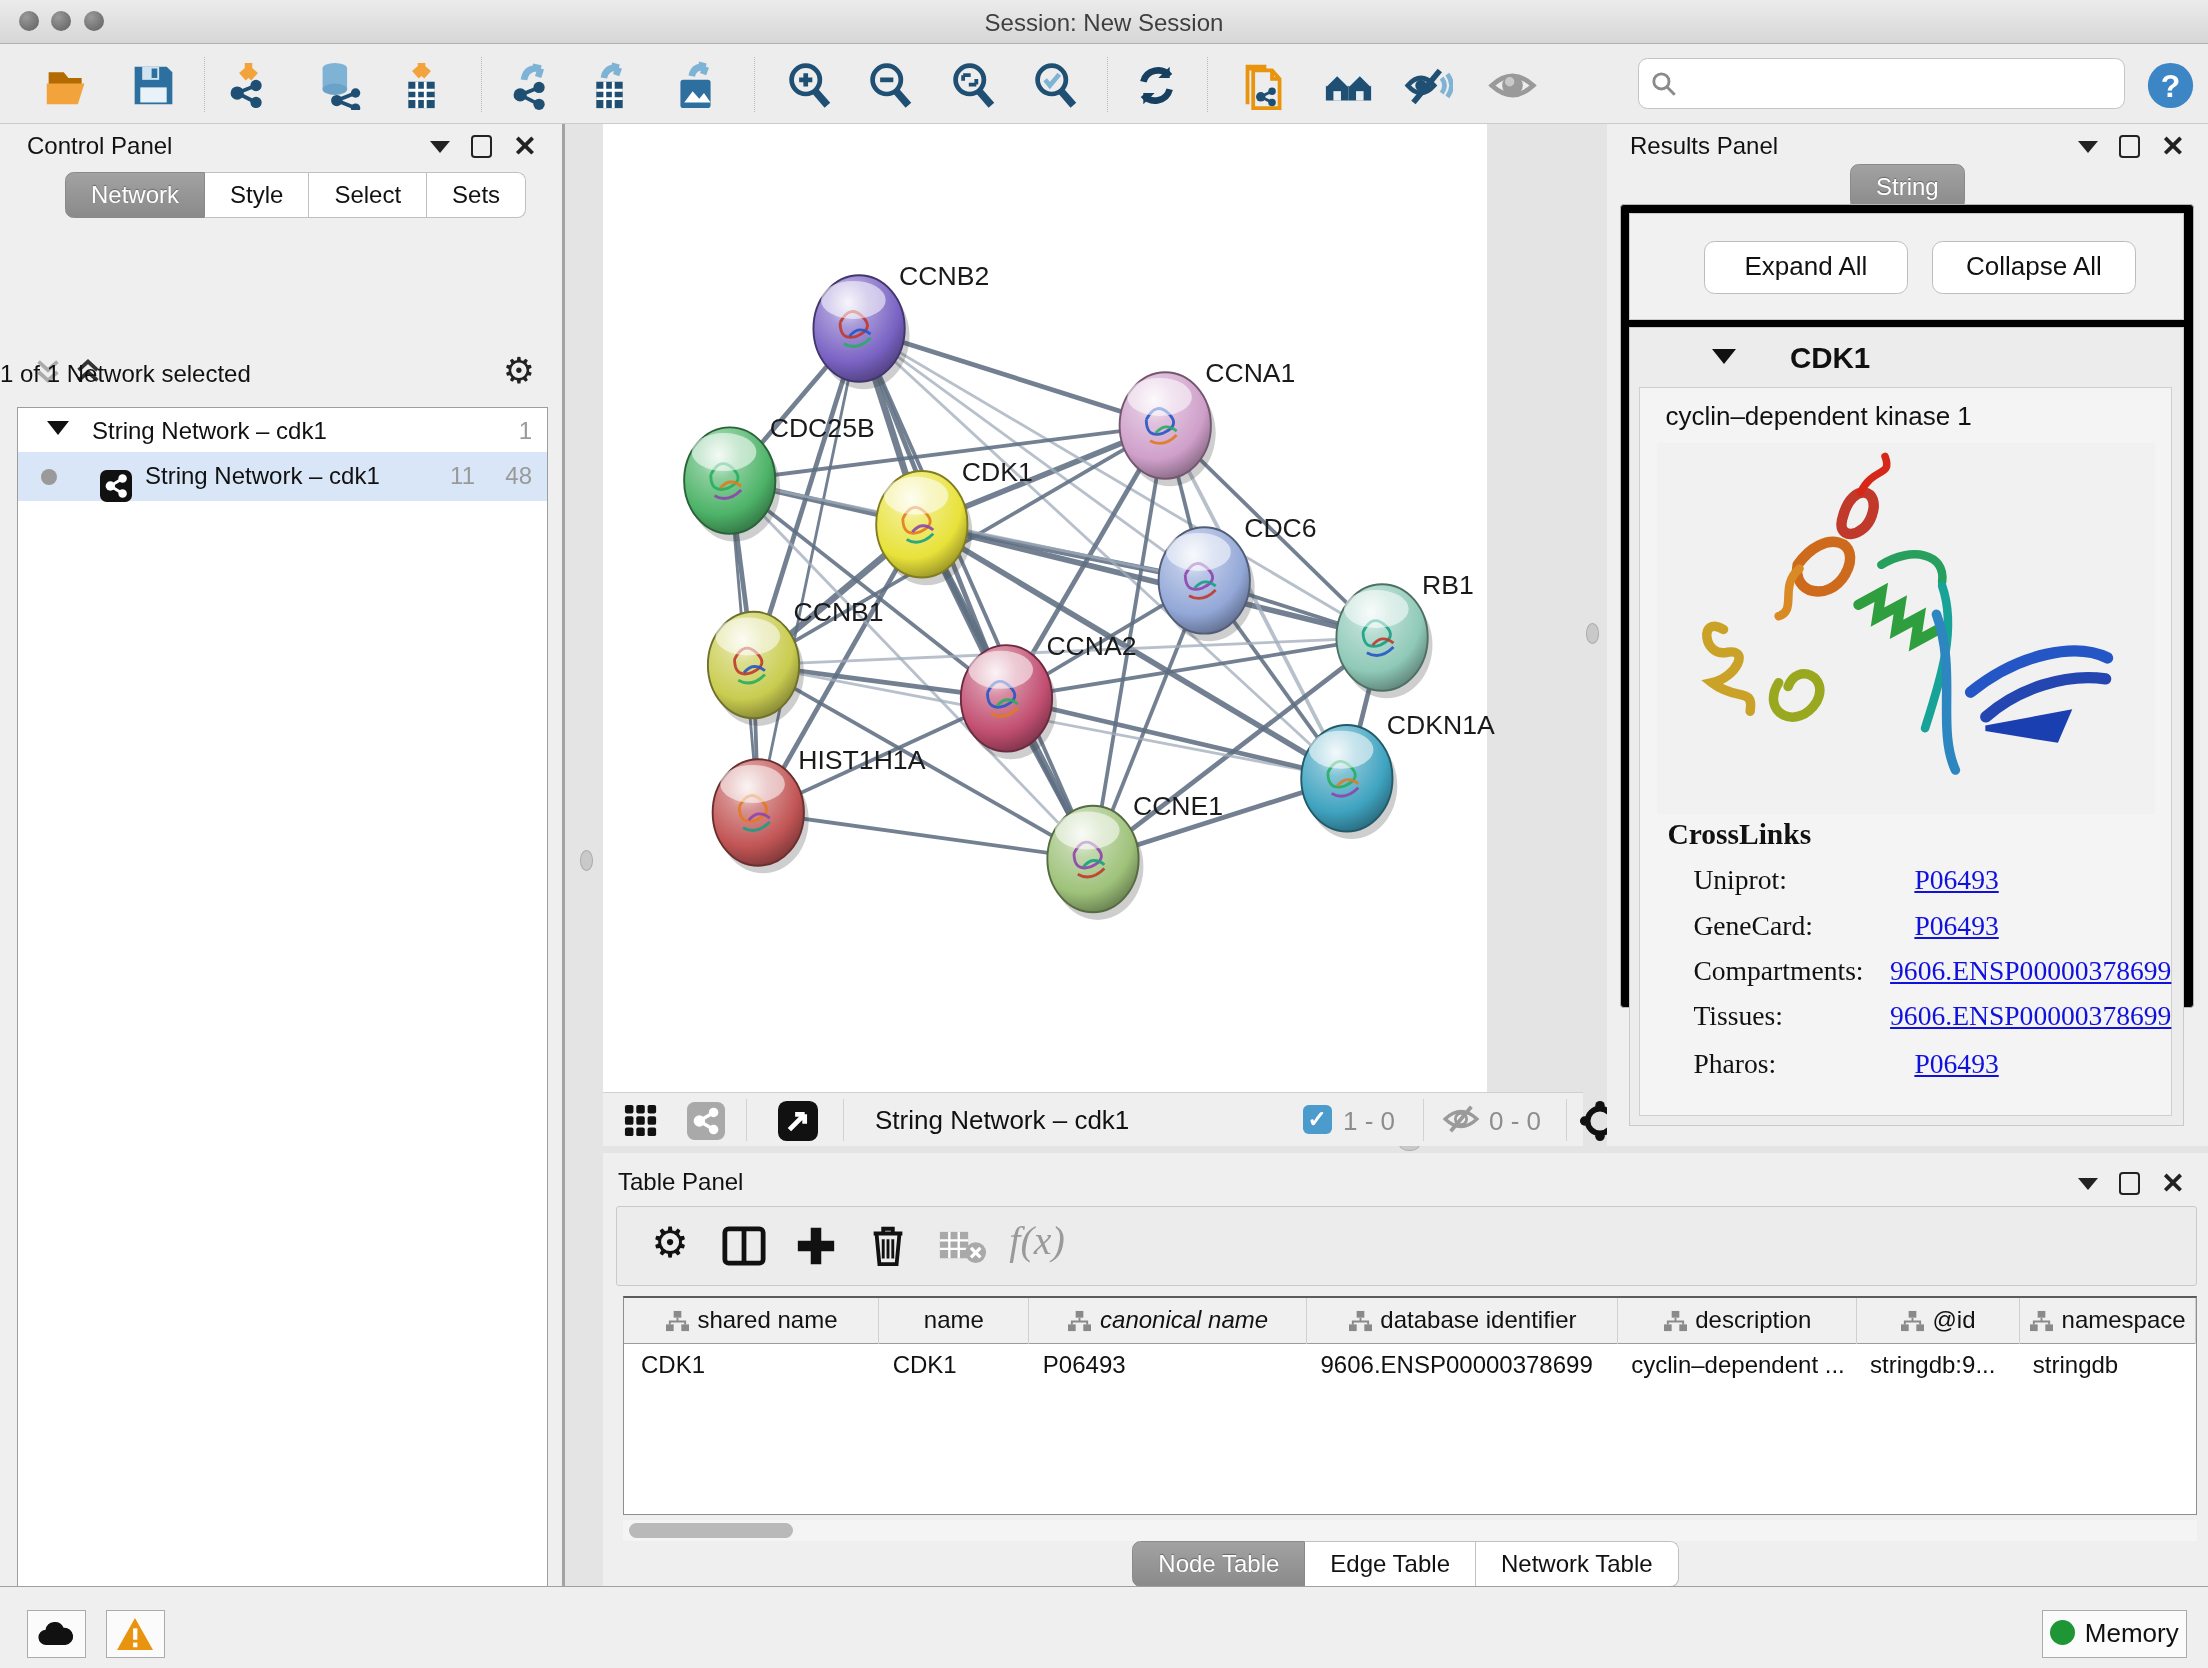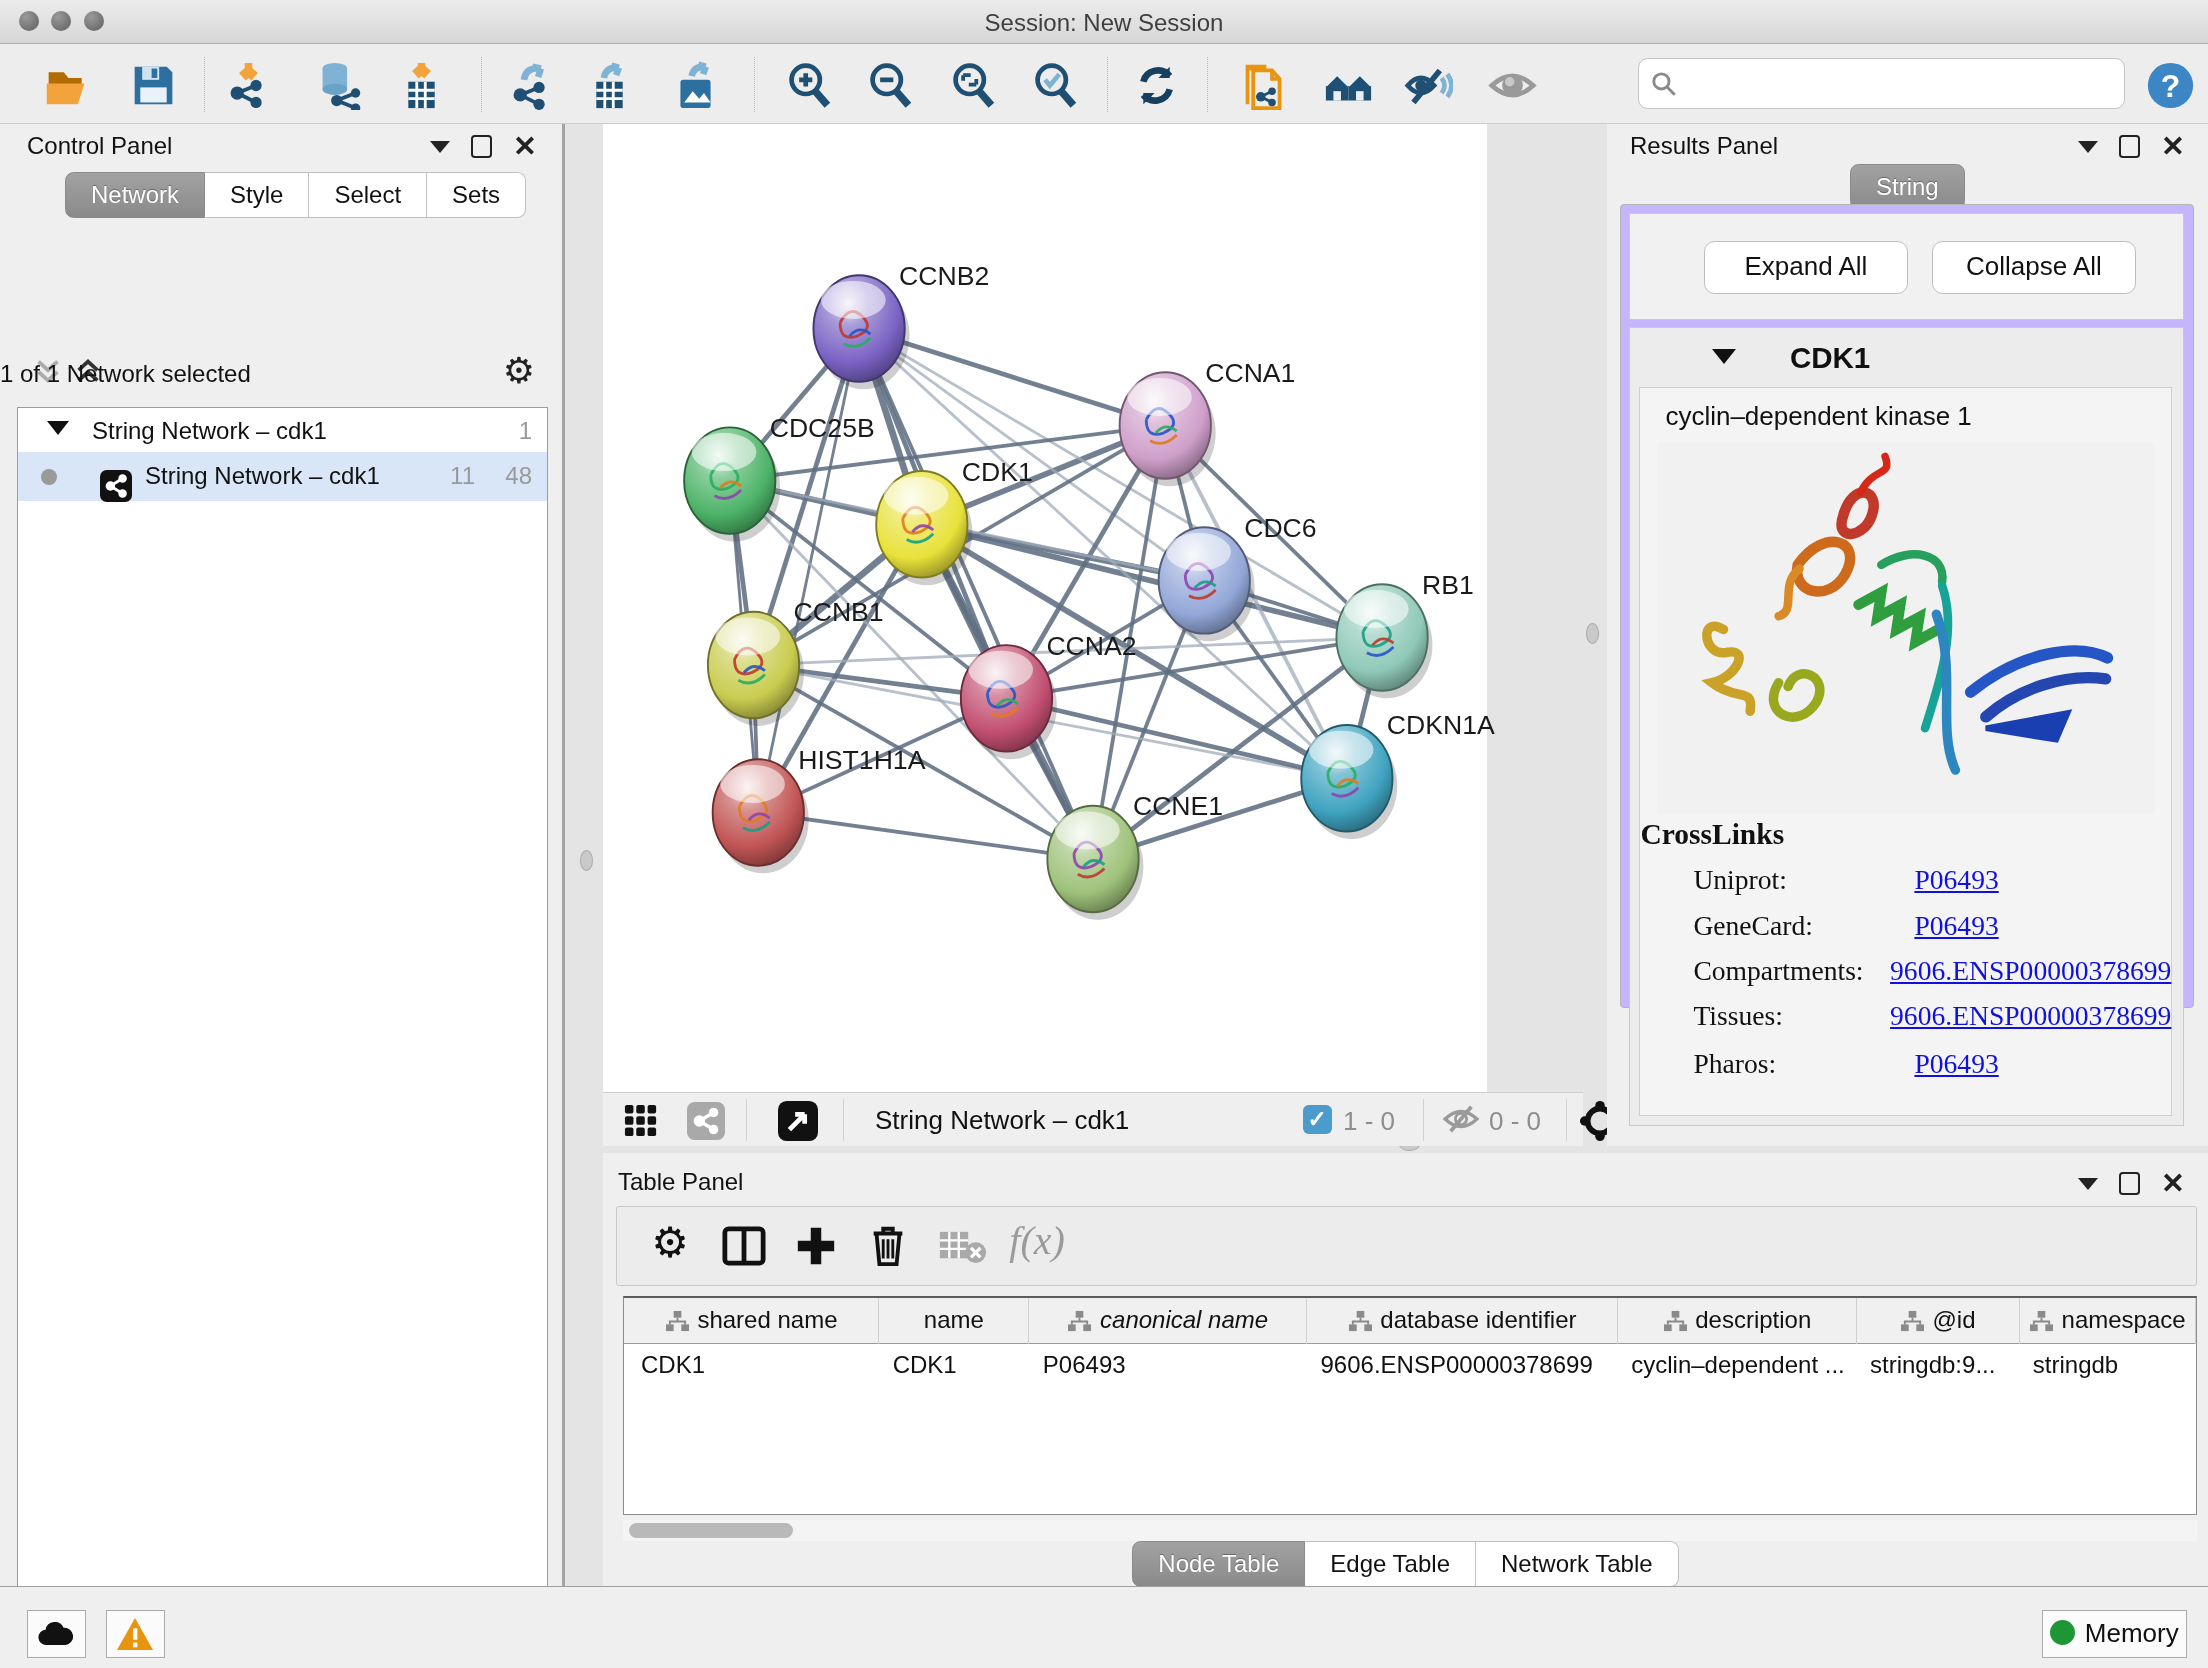--- a/index.html
+++ b/index.html
@@ -60,21 +60,21 @@
   .vt-num { font-size:26px; color:#8d8d8d; }
   #checkbox-blue { width:28.5px; height:28.5px; background:#4c9bcd; border-radius:5.7px; color:#fff;
     font-size:23px; text-align:center; line-height:28.5px; font-weight:bold; }
 
   
   .knob { position:absolute; width:13.3px; height:21px; border-radius:50%; background:#c9c9c9;
     border:1px solid #ababab; }
 
   
   #results-panel { left:1607px; top:124px; width:601px; height:1022px; background:#efefef; }
-  #rp-outer { left:13.3px; top:80px; width:574px; height:804px; background:#c4b5fd;
+  #rp-outer { left:13.3px; top:80px; width:574px; height:804px; background:#000000;
     border:1.9px solid #b5b5b5; border-radius:3.8px; }
   #rp-box1 { left:7.6px; top:7.6px; width:555px; height:107px; background:#f1f1f1; border:1.9px solid #c9c9c9; }
   .rp-btn { position:absolute; top:27px; height:53px; background:#fff; border:1.9px solid #bdbdbd;
     border-radius:10.5px; font-size:26px; color:#111; text-align:center; line-height:49px; }
   #rp-box2 { left:7.6px; top:122px; width:555px; height:799px; background:#ececec; border:1.9px solid #c9c9c9; }
   #rp-gene-hdr { left:0; top:0; width:100%; height:57px; }
   #rp-inner { left:9.5px; top:59px; width:533px; height:729px; background:#f4f4f4; border:1px solid #cfcfcf; }
   #crosslinks { font-family:"Liberation Serif", serif; }
   #crosslinks .xl-label { font-size:27.6px; color:#111; }
   #crosslinks a { font-size:27.6px; color:#1111dd; text-decoration:underline; }
@@ -616,21 +616,21 @@
               <path d="M212 170 l24 -13 -4 26 24 -13 -4 26 24 -13 -4 26 24 -13" stroke="#2e9e3e" stroke-width="11"></path>
               <path d="M236 128 C268 108 304 116 300 146" stroke="#27a05e" stroke-width="9"></path>
               <path d="M300 150 C316 196 298 250 282 300" stroke="#17a398" stroke-width="9"></path>
               <path d="M294 180 C316 240 294 300 314 344" stroke="#2e86c1" stroke-width="10"></path>
               <path d="M330 262 C382 220 442 210 474 226" stroke="#2457c5" stroke-width="12"></path>
               <path d="M472 248 C430 242 380 258 346 288" stroke="#2446b0" stroke-width="12"></path>
               <path d="M346 300 L432 284 L420 312 Z" stroke="#1a3fb0" stroke-width="6" fill="#1a3fb0"></path>
             </g>
           </svg>
           <div class="abs" id="crosslinks" style="left:0;top:430px;width:100%">
-            <div style="font-size:29.5px;font-weight:bold;color:#111;">CrossLinks</div>
+            <div style="font-size:29.5px;font-weight:bold;color:#111;margin-left:27px">CrossLinks</div>
             <div id="xl-rows">
                 <div style="display: flex; margin: 13.3px 0px 0px 53px;">
                   <span class="xl-label" style="width: 221px;">Uniprot:</span>
                   <a href="#">P06493</a>
                 </div>
                 <div style="display: flex; margin: 13.3px 0px 0px 53px;">
                   <span class="xl-label" style="width: 221px;">GeneCard:</span>
                   <a href="#">P06493</a>
                 </div>
                 <div style="display: flex; margin: 13.3px 0px 0px 53px;">

